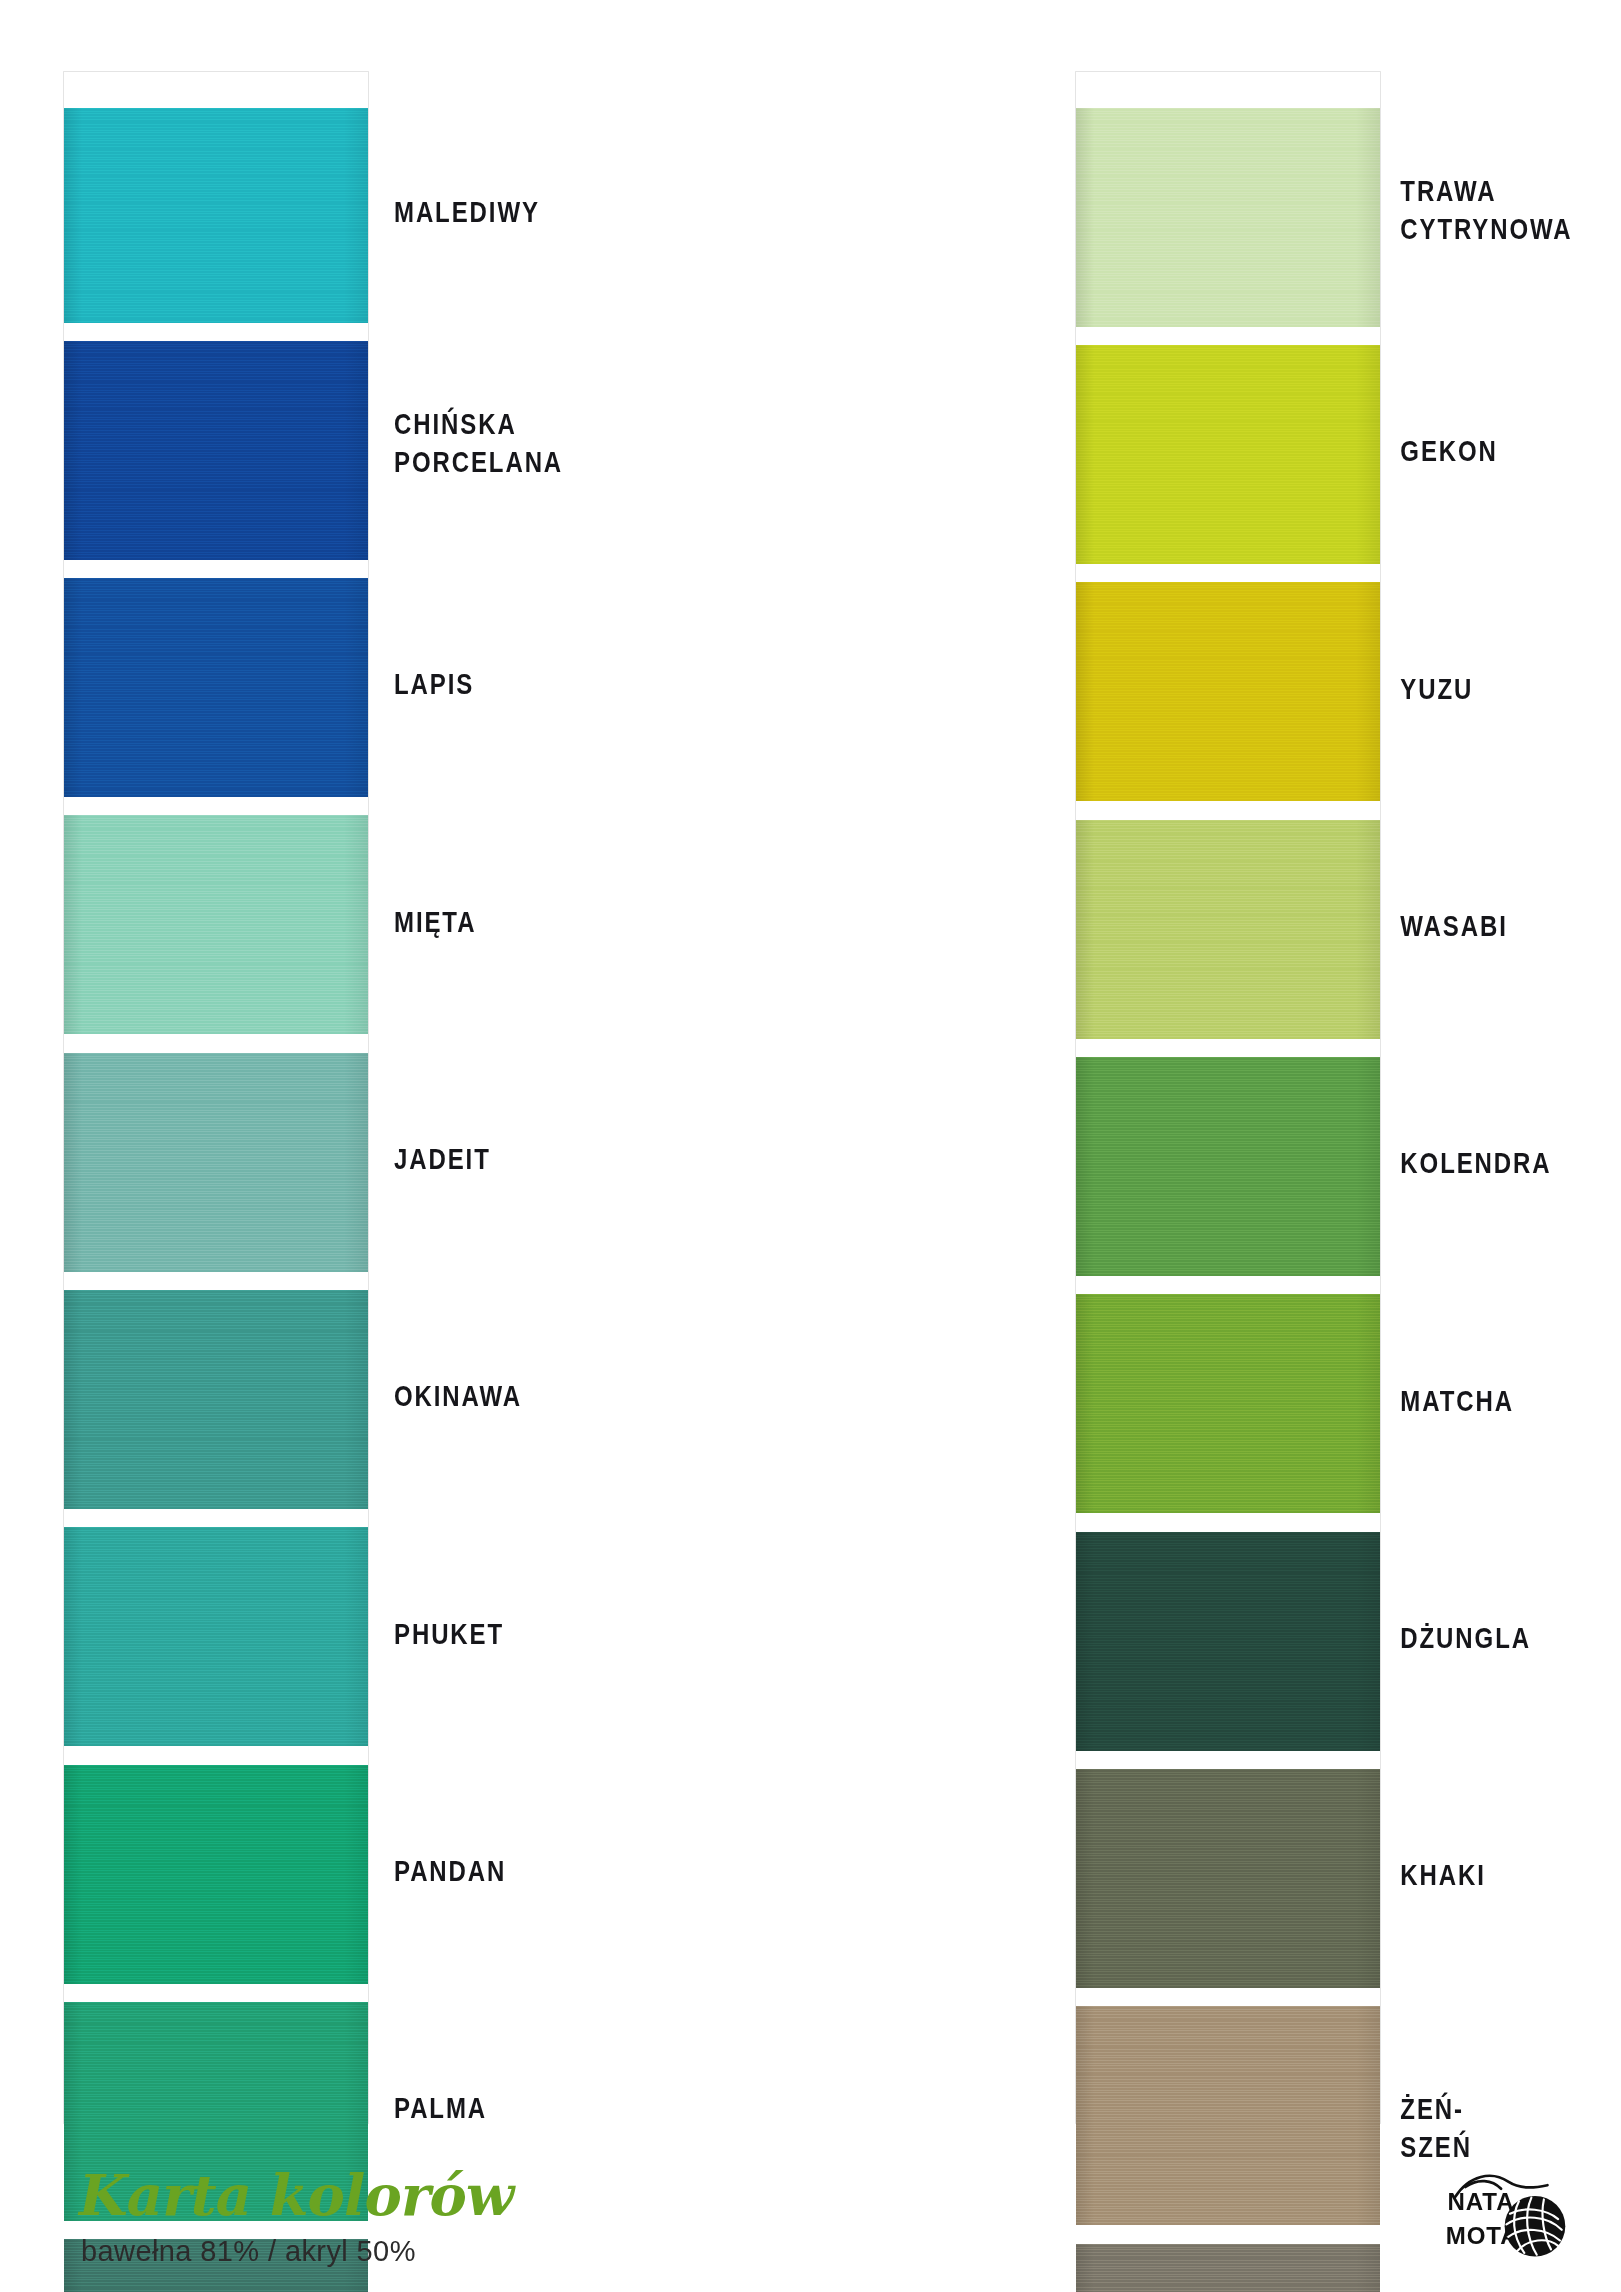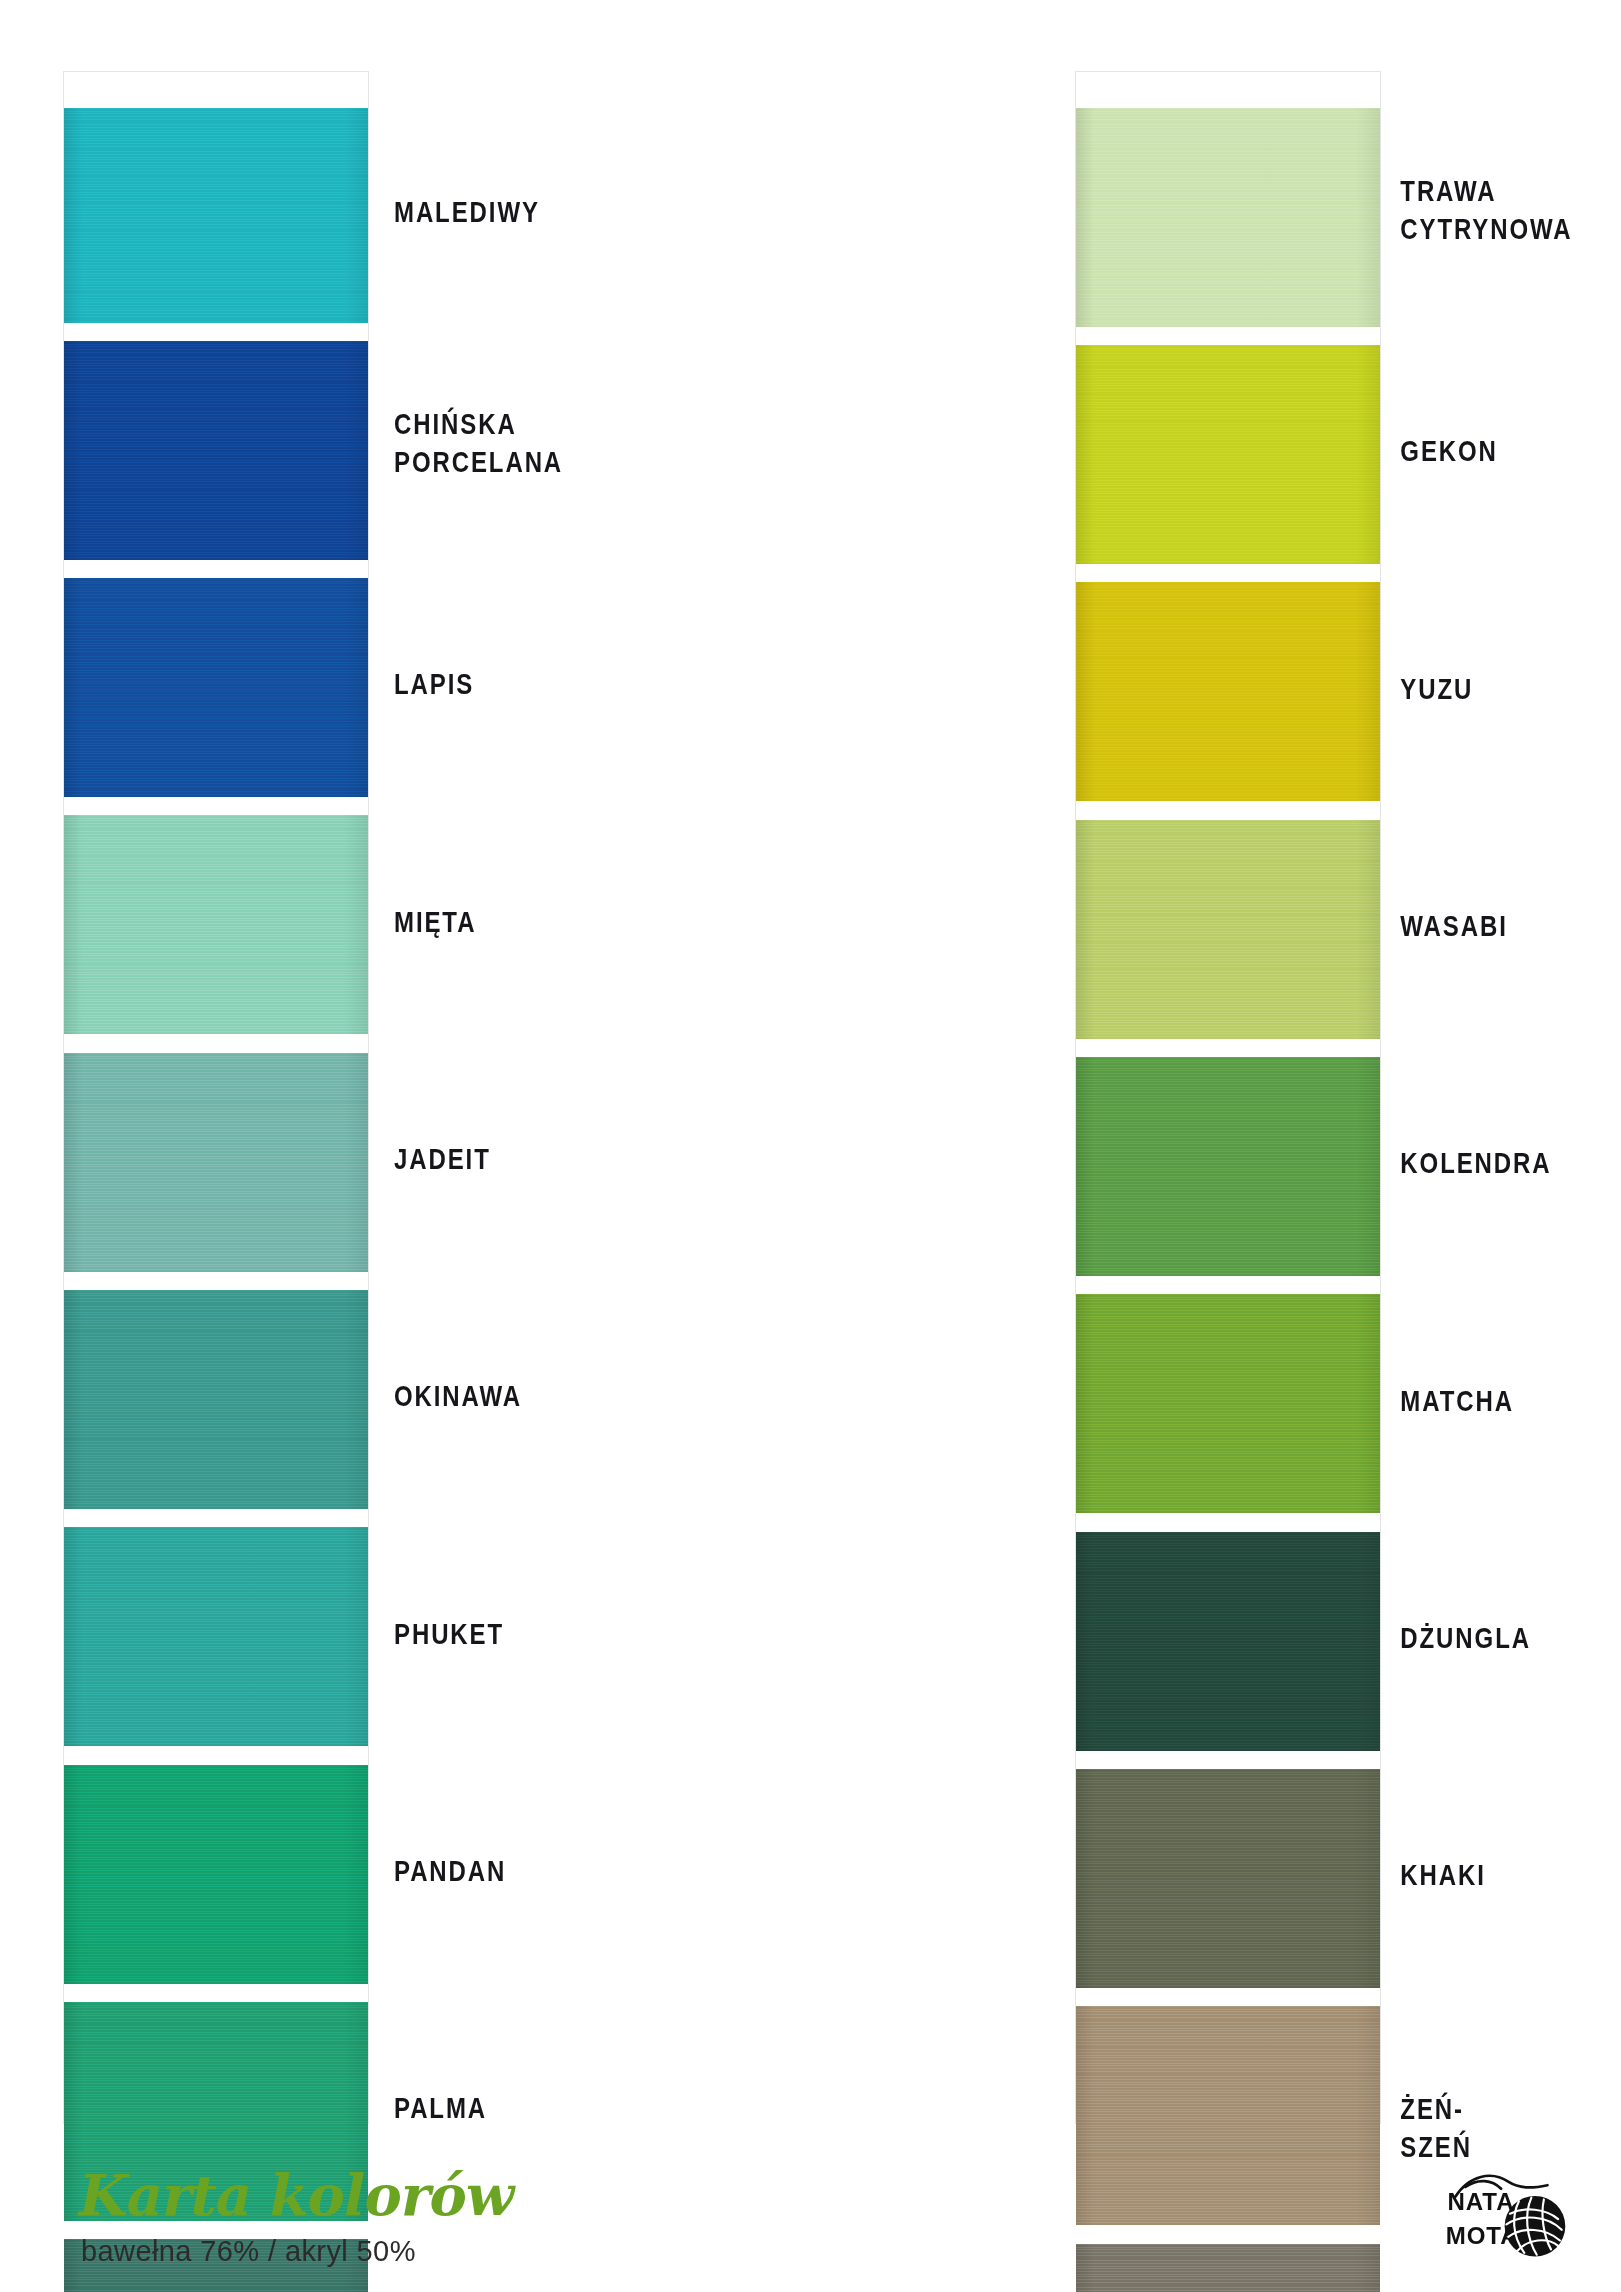--- a/index.html
+++ b/index.html
@@ -280,21 +280,21 @@
       </div>
 
     <div class="column col-3">
       
     </div>
 
   </div>
 
   <div class="footer">
     <div class="brand-title">Karta kolorów</div>
-    <div class="brand-sub">bawełna 76% / akryl 50%</div>
+    <div class="brand-sub">bawełna 81% / akryl 50%</div>
 
     <div class="logo-block">
       <div class="logo-mark">
         <svg viewBox="0 0 152 120" width="136" height="107" aria-hidden="true">
 
           <path d="M14 40 C30 14, 56 10, 74 22 C88 31, 104 29, 118 26" fill="none" stroke="#111" stroke-width="3" stroke-linecap="round"></path>
           <path d="M26 28 C40 18, 56 20, 66 30" fill="none" stroke="#111" stroke-width="3" stroke-linecap="round"></path>
 
           <text x="6" y="54" font-family="Liberation Sans, sans-serif" font-size="27" font-weight="700" fill="#111" letter-spacing="1">NATA</text>
 

